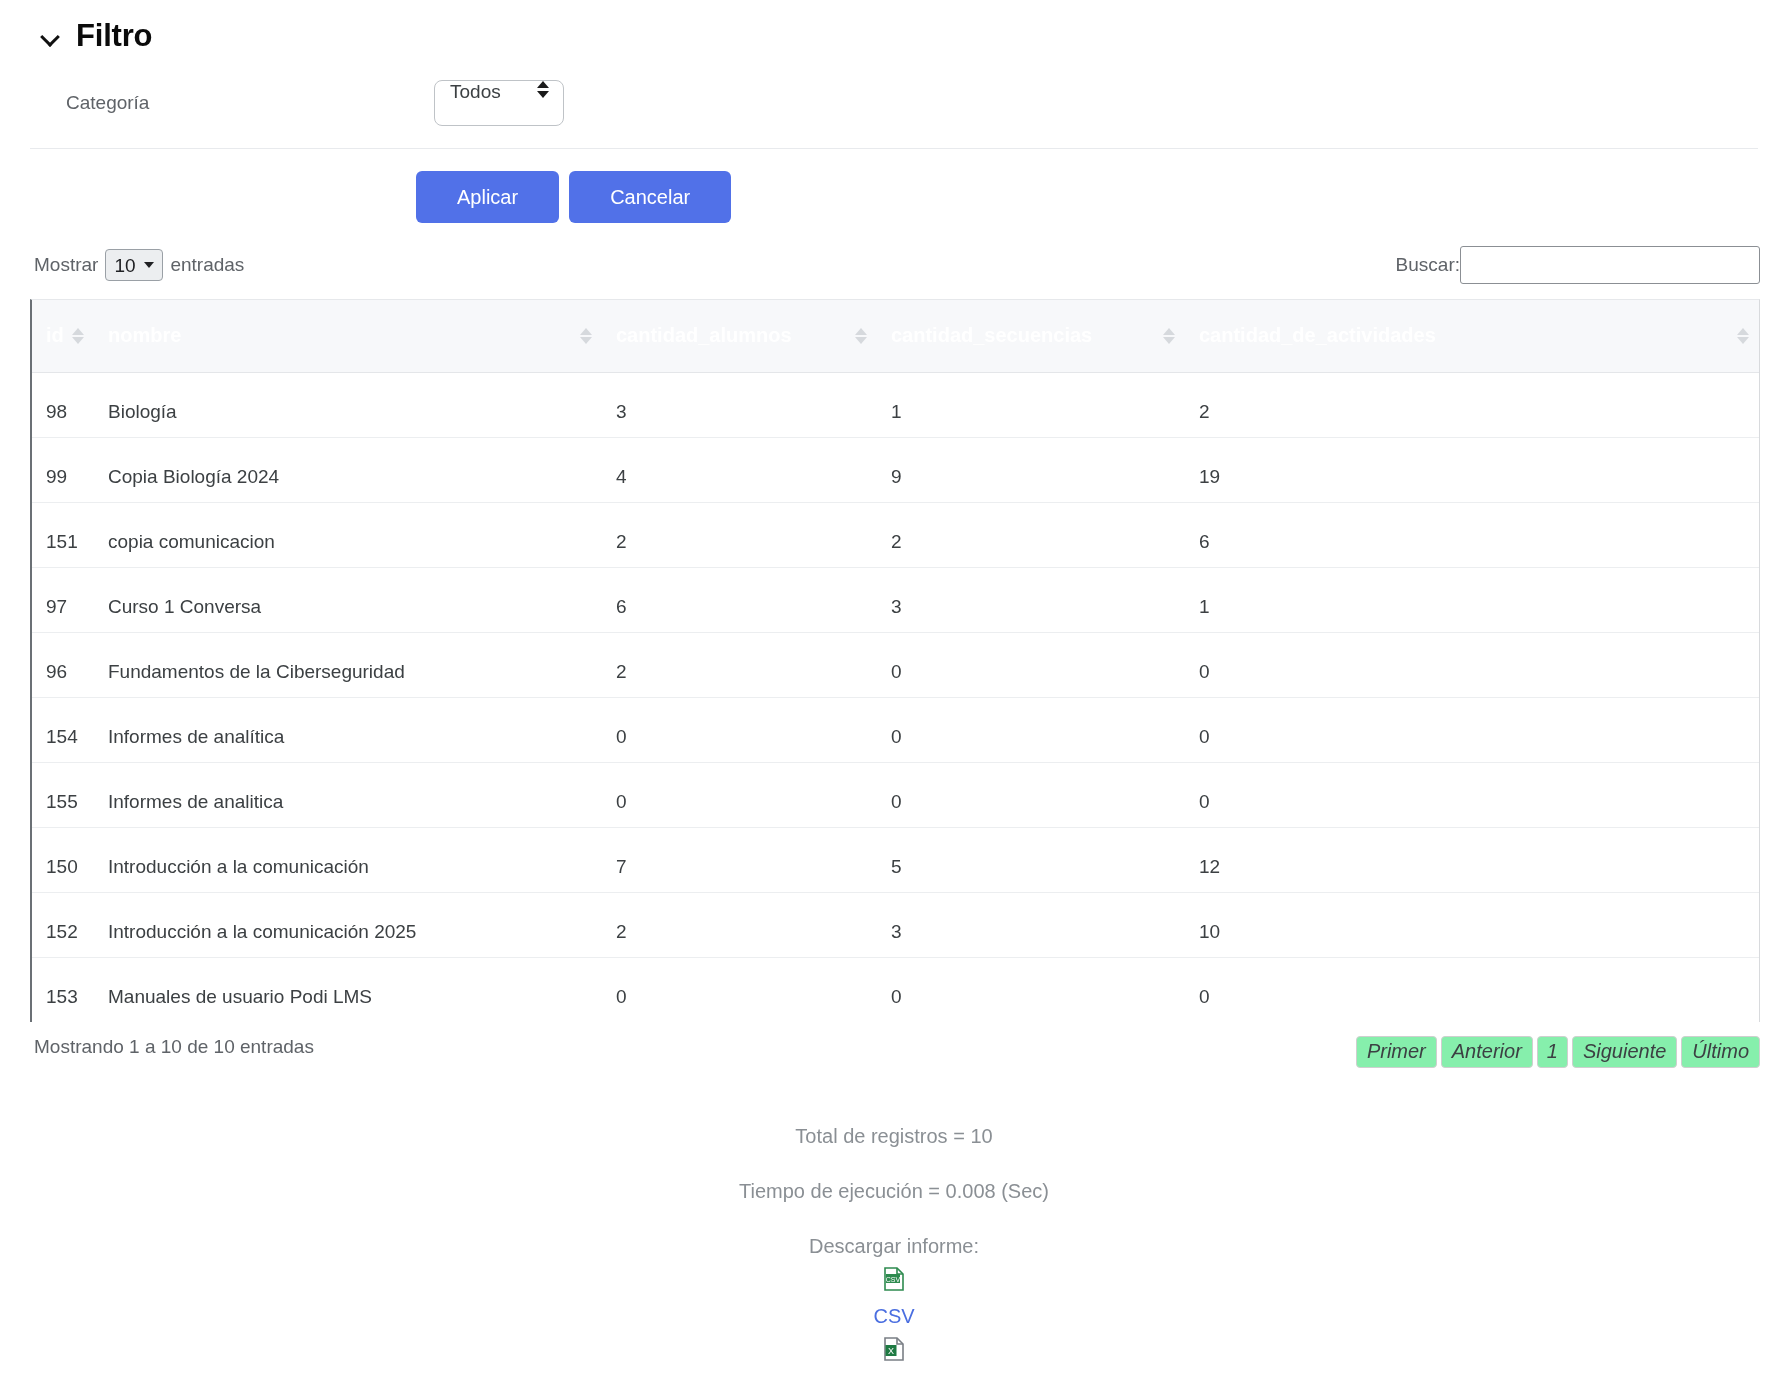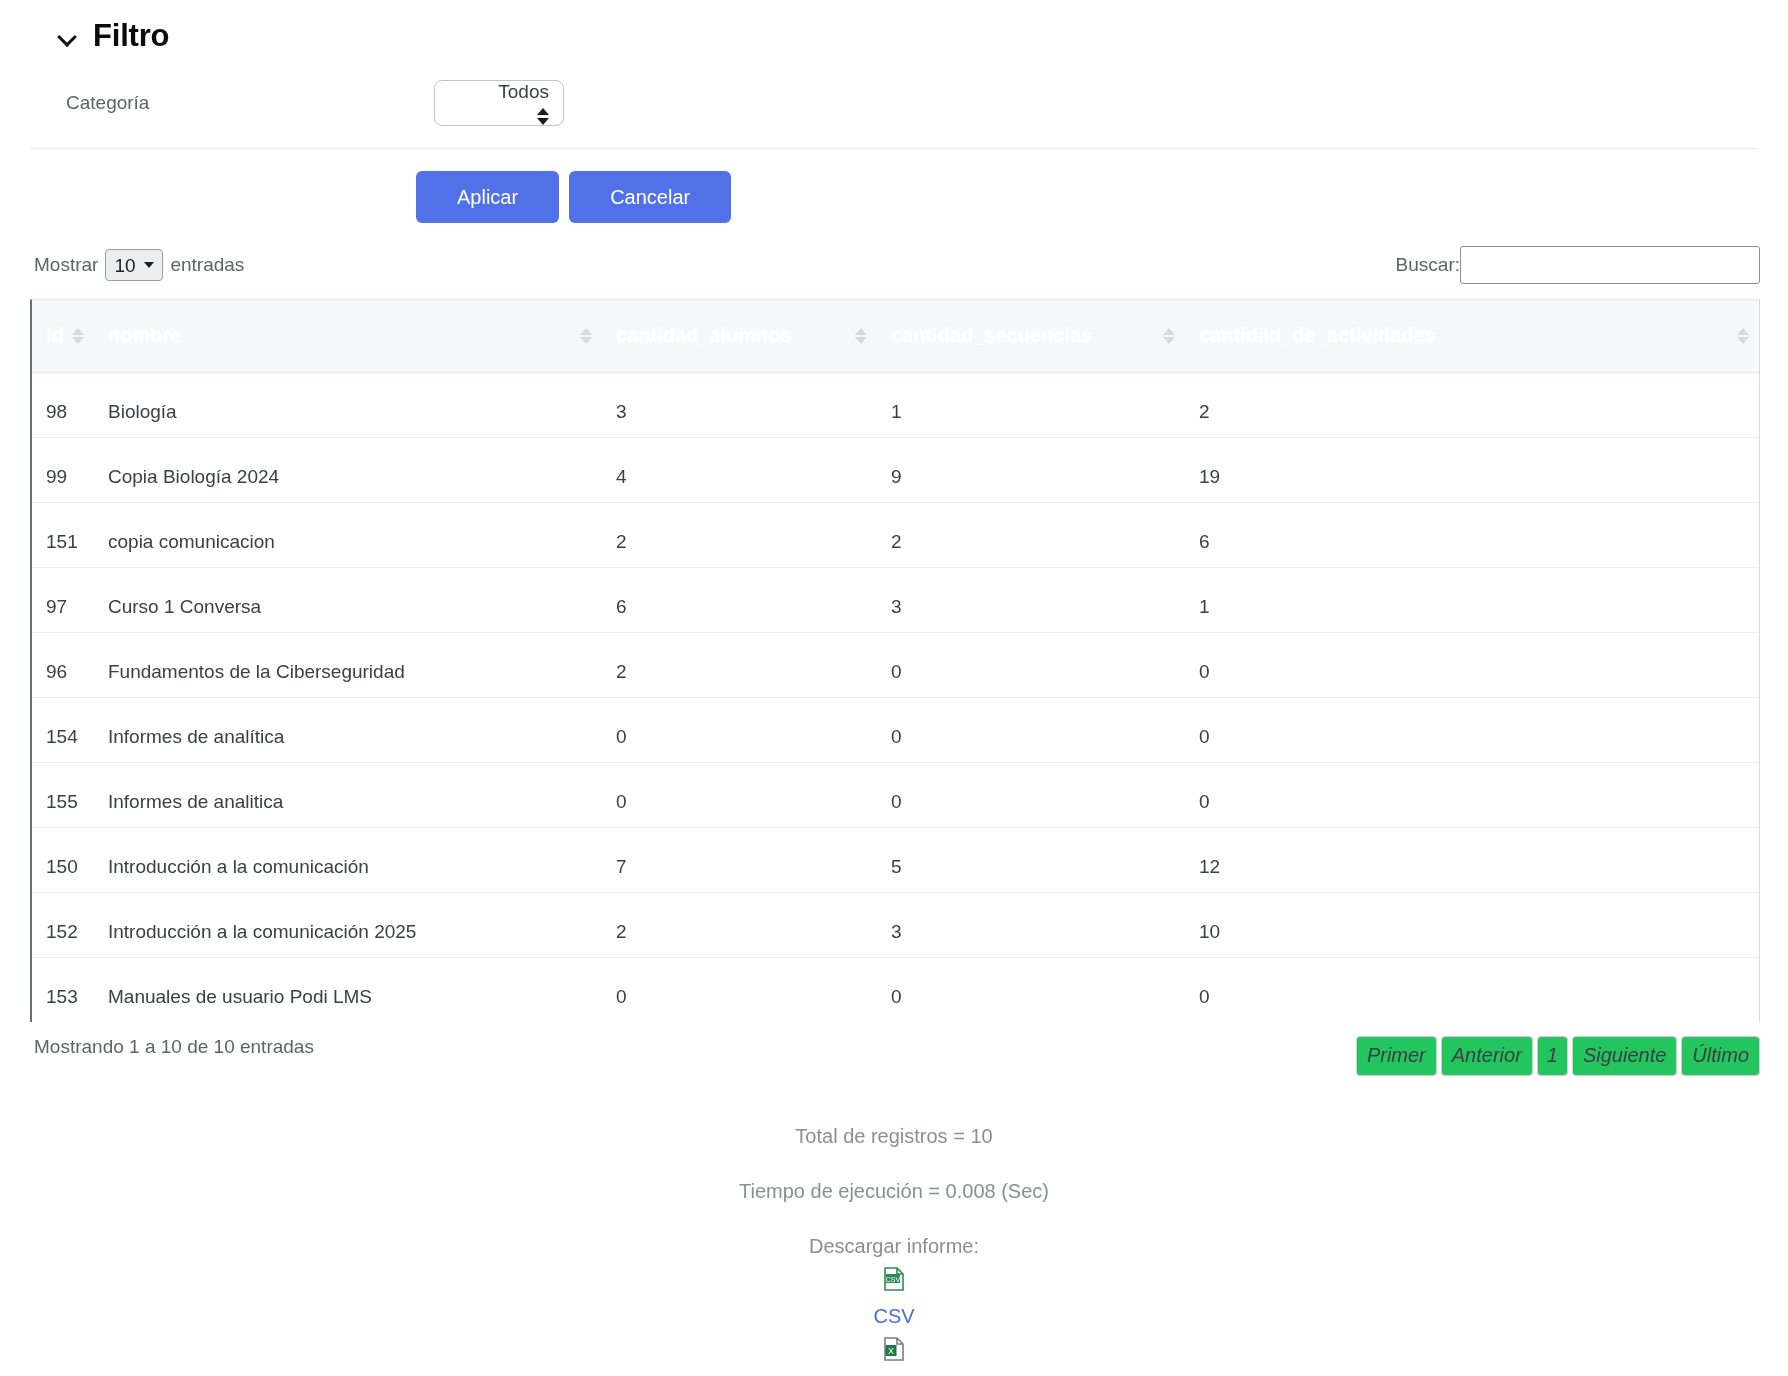--- a/index.html
+++ b/index.html
@@ -18,21 +18,21 @@
   }
 
   
   .filter-panel {
     padding: 18px 0 0 0;
   }
   .filter-header {
     display: flex;
     align-items: center;
     gap: 16px;
-    padding-left: 57px;
+    padding-left: 40px;
     margin-bottom: 26px;
   }
   .chevron-toggle {
     width: 20px;
     height: 20px;
     display: inline-block;
     position: relative;
     cursor: pointer;
     flex: none;
   }
@@ -66,27 +66,26 @@
     width: 380px;
     padding-left: 28px;
   }
   .select-box {
     width: 130px;
     height: 46px;
     border: 1px solid #bfc3c7;
     border-radius: 8px;
     background: #ffffff;
     display: flex;
-    align-items: flex-end;
+    align-items: flex-start;
     justify-content: space-between;
     padding: 0 14px 0 15px;
     font-size: 19px;
     color: #3c4043;
     cursor: pointer;
-    flex-direction: column;
   }
   .select-arrows {
     display: inline-flex;
     flex-direction: column;
     gap: 3px;
     line-height: 0;
   }
   .select-arrows i {
     display: block;
     width: 0; height: 0;
@@ -254,29 +253,29 @@
   .showing-info {
     font-size: 19px;
     color: #5f6368;
   }
   .pagination {
     display: flex;
     gap: 4px;
     align-items: center;
   }
   .page-btn {
-    background: #22c55e;
+    background: #86efac;
     border: 1px solid #cfcfcf;
     border-radius: 4px;
     font-family: "Liberation Sans", sans-serif;
     font-style: italic;
     font-size: 20px;
     color: #3c4043;
     padding: 2px 10px 4px 10px;
-    height: 40px;
+    height: 32px;
     cursor: pointer;
     line-height: 1;
   }
   .page-btn.current {
     padding: 2px 9px 4px 9px;
   }
 
   
   .summary {
     position: absolute;

